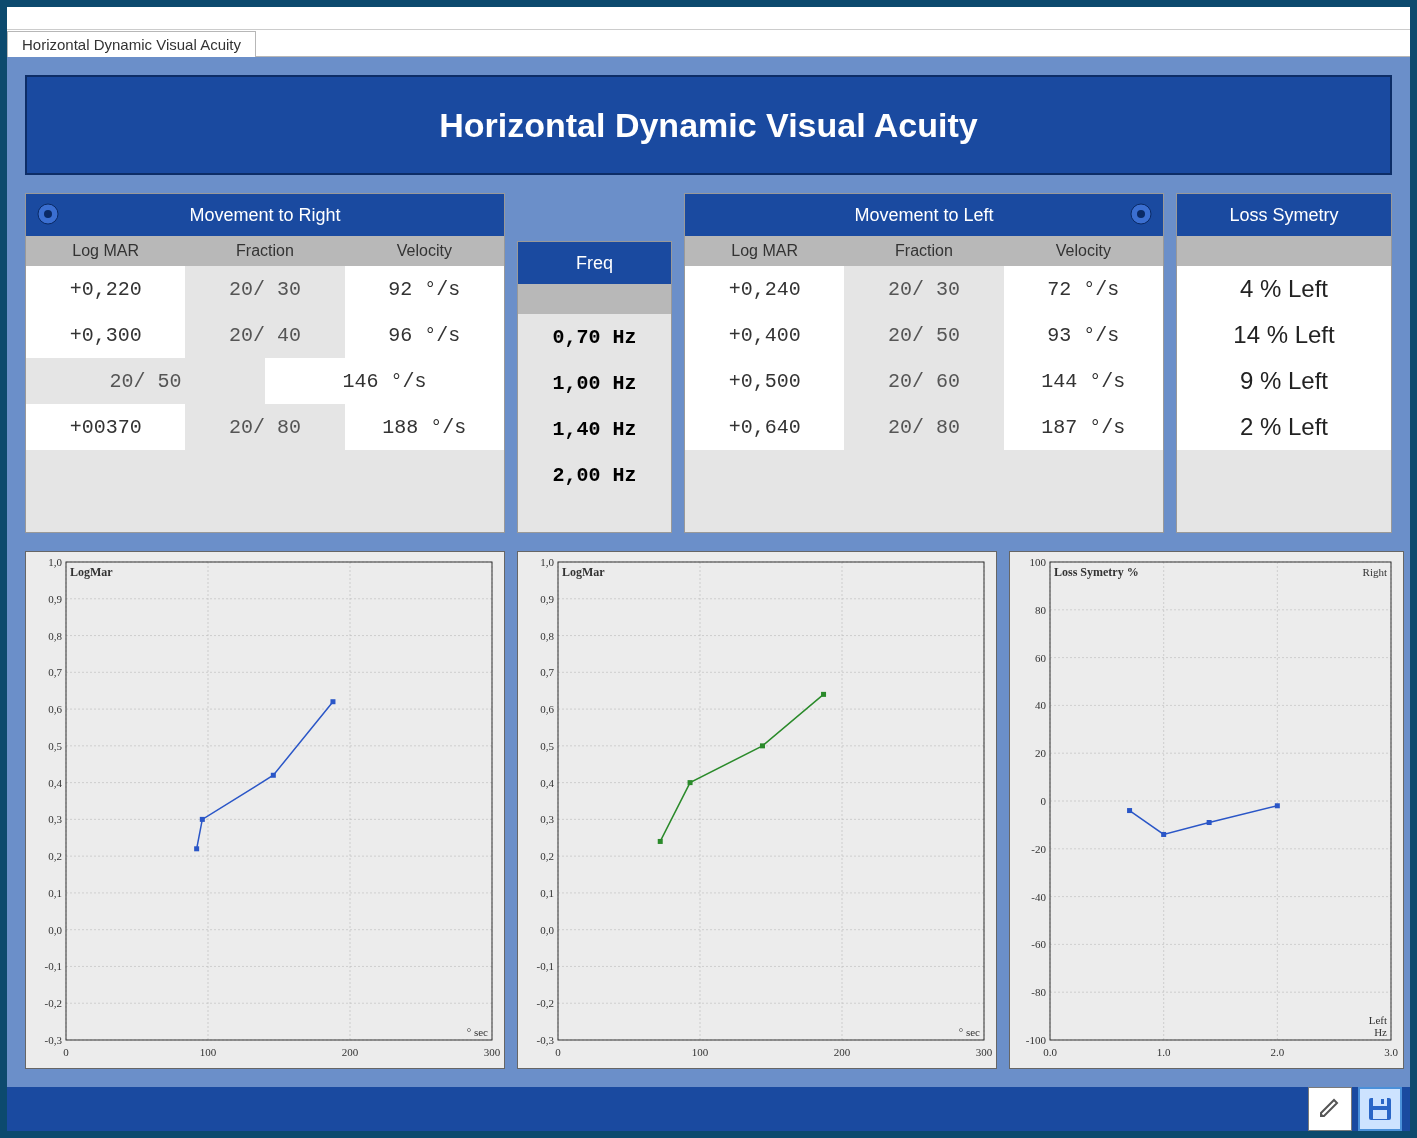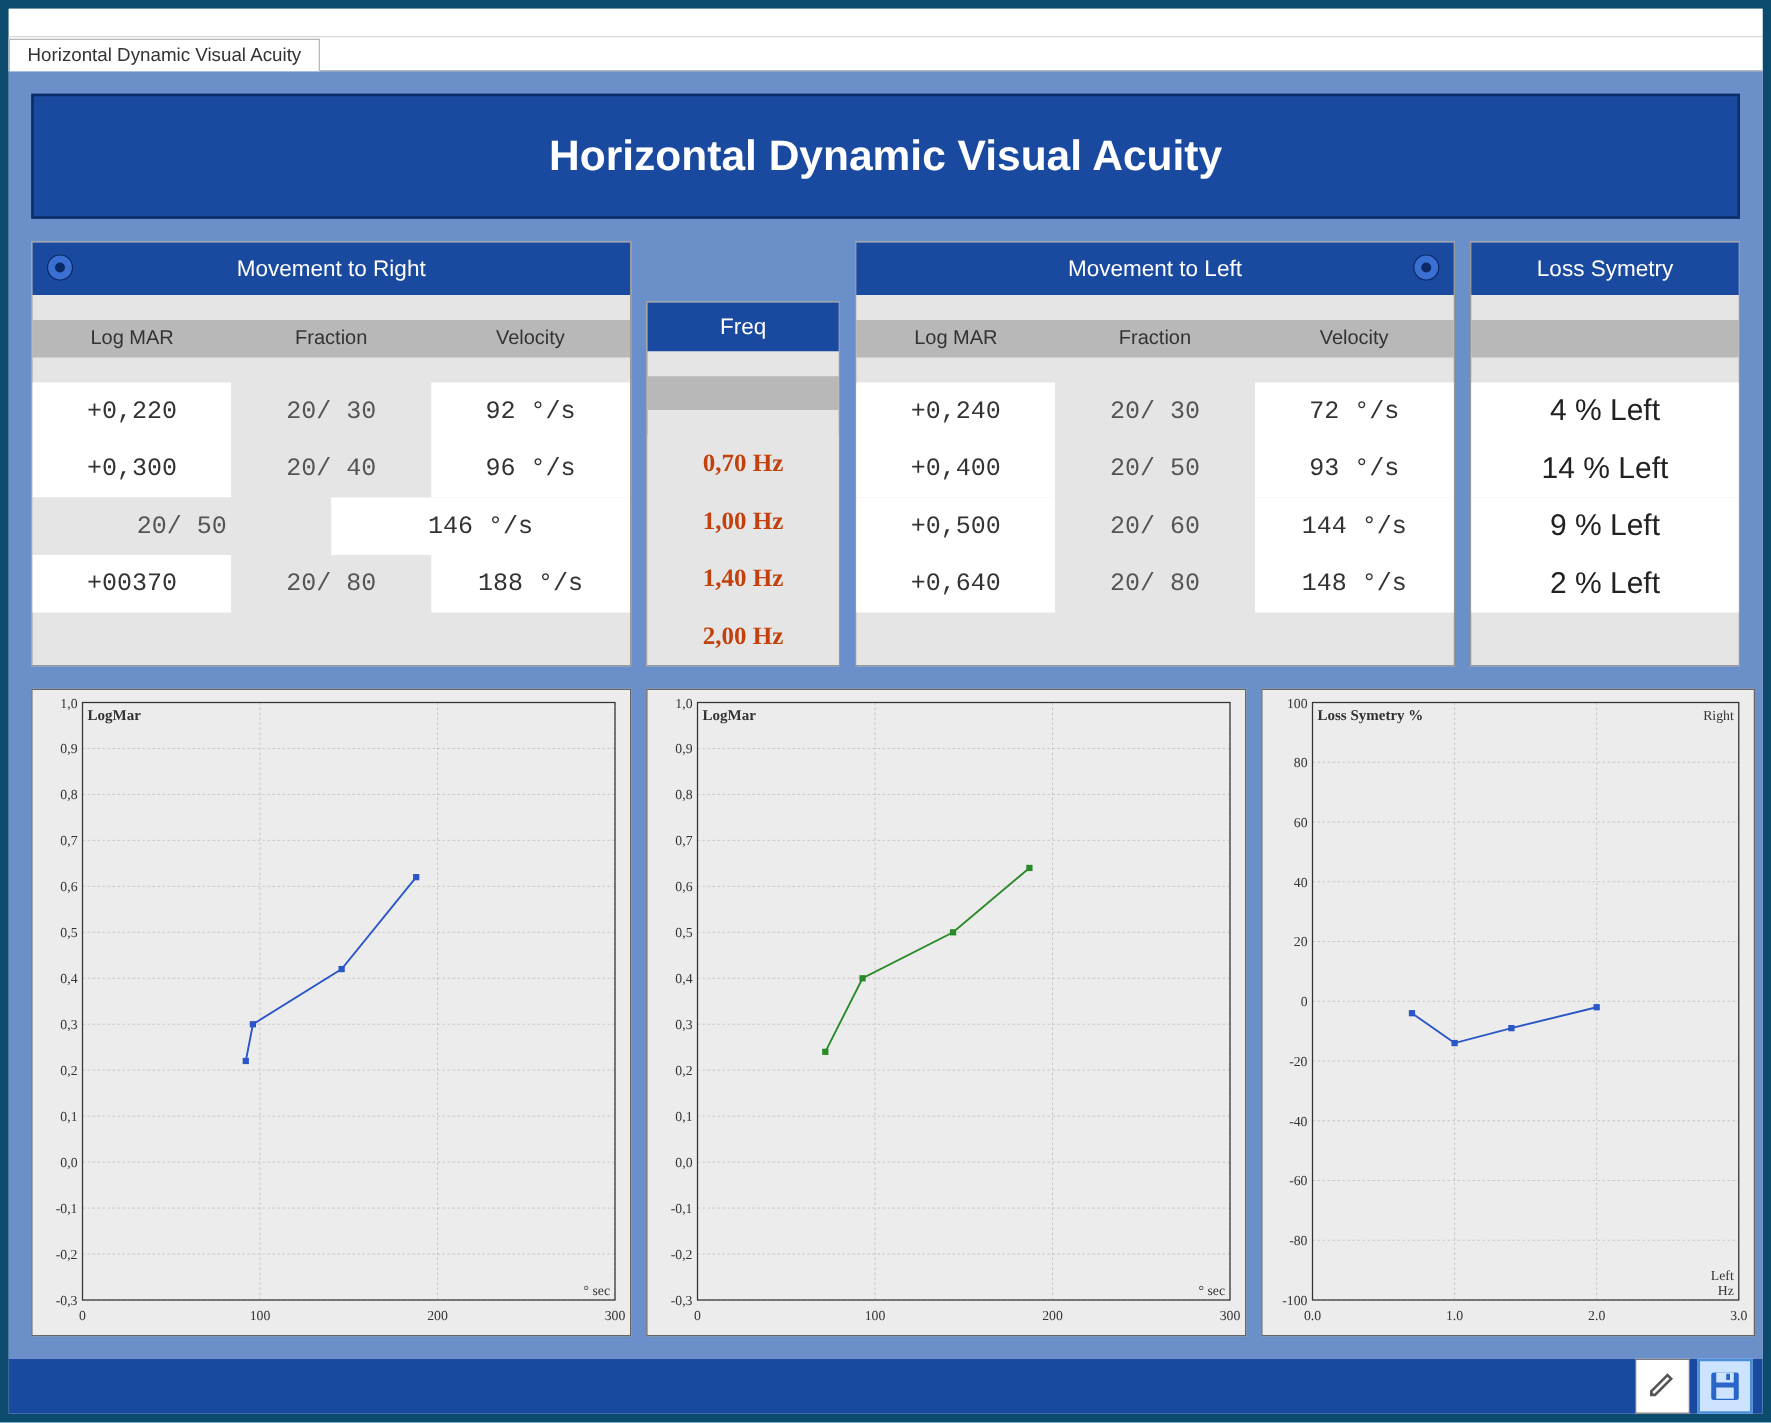--- a/index.html
+++ b/index.html
@@ -6,39 +6,39 @@
   html, body { width: 100%; height: 100%; font-family: Verdana, Tahoma, sans-serif; }
   body { background: #ffffff; }
 
   .app-window { width: 1417px; height: 1138px; border: 7px solid #0c4a6e; display: flex; flex-direction: column; }
   .title-bar { height: 26px; background: #ffffff; border-bottom: 1px solid #ccc; }
   .tab-bar { height: 30px; background: #ffffff; display: flex; align-items: flex-end; padding-left: 0; border-bottom: 1px solid #b7b7b7; }
   .tab { background: #fff; border: 1px solid #b7b7b7; border-bottom: none; padding: 4px 14px; font-size: 15px; color: #333; position: relative; top: 1px; }
   .content-area { flex: 1; background: #6b8fc9; padding: 18px; display: flex; flex-direction: column; gap: 18px; }
   .main-header { background: #1a4aa0; color: #fff; height: 100px; display: flex; align-items: center; justify-content: center; font-size: 34px; font-weight: bold; border: 2px solid #0d2d66; }
   .data-panel { display: flex; gap: 12px; height: 340px; }
-  .panel { background: #e5e5e5; border: 1px solid #999; display: flex; flex-direction: column; gap: 20px; }
+  .panel { background: #e5e5e5; border: 1px solid #999; display: flex; flex-direction: column; }
   .panel-right      { flex: 0 0 480px; }
   .panel-freq       { flex: 0 0 155px; margin-top: 48px; }
   .panel-left       { flex: 0 0 480px; }
   .panel-sym        { flex: 1; }
   .panel-header { background: #1a4aa0; color: #fff; font-size: 18px; height: 42px; display: flex; align-items: center; justify-content: center; position: relative; }
   .panel-header .eye-icon { position: absolute; top: 8px; }
   .panel-header .eye-left { left: 10px; }
   .panel-header .eye-right { right: 10px; }
 
   .sub-header { background: #b8b8b8; color: #333; font-size: 16px; height: 30px; display: flex; }
   .sub-header .col { flex: 1; display: flex; align-items: center; justify-content: center; }
 
   .data-rows { flex: 1; display: flex; flex-direction: column; font-family: "Courier New", monospace; font-size: 20px; }
   .data-row { height: 46px; display: flex; }
   .data-row .cell { flex: 1; display: flex; align-items: center; justify-content: center; }
   .col-white { background: #ffffff; color: #333; }
   .col-gray  { background: #e5e5e5; color: #555; }
-  .freq-cell { font-family: Liberation Serif, serif; font-weight: bold; font-size: 20px; color: #c2410c; justify-content: center; }
+  .freq-cell { font-family: Liberation Mono, monospace; font-weight: bold; font-size: 20px; color: #000000; justify-content: center; }
   .sym-cell { font-family: Verdana, sans-serif; font-size: 24px; font-weight: normal; color: #222; justify-content: center; }
 
   .charts-panel { display: flex; gap: 12px; flex: 1; }
   .chart-box { background: #ececec; border: 1px solid #666; position: relative; }
   .chart-r { flex: 0 0 480px; }
   .chart-l { flex: 0 0 480px; }
   .chart-s { flex: 1; }
   svg { display: block; }
 
   .bottom-bar { height: 50px; background: #1a4aa0; display: flex; justify-content: flex-end; align-items: center; padding-right: 8px; gap: 6px; }
@@ -151,21 +151,21 @@
               <div class="cell col-white">93 °/s</div>
             </div>
           <div class="data-row">
               <div class="cell col-white">+0,500</div>
               <div class="cell col-gray">20/ 60</div>
               <div class="cell col-white">144 °/s</div>
             </div>
           <div class="data-row">
               <div class="cell col-white">+0,640</div>
               <div class="cell col-gray">20/ 80</div>
-              <div class="cell col-white">148 °/s</div>
+              <div class="cell col-white">187 °/s</div>
             </div>
         </div>
       </div>
 
       <div class="panel panel-sym">
         <div class="panel-header">
           <span>Loss Symetry</span>
         </div>
         <div class="sub-header"></div>
         <div class="data-rows">

